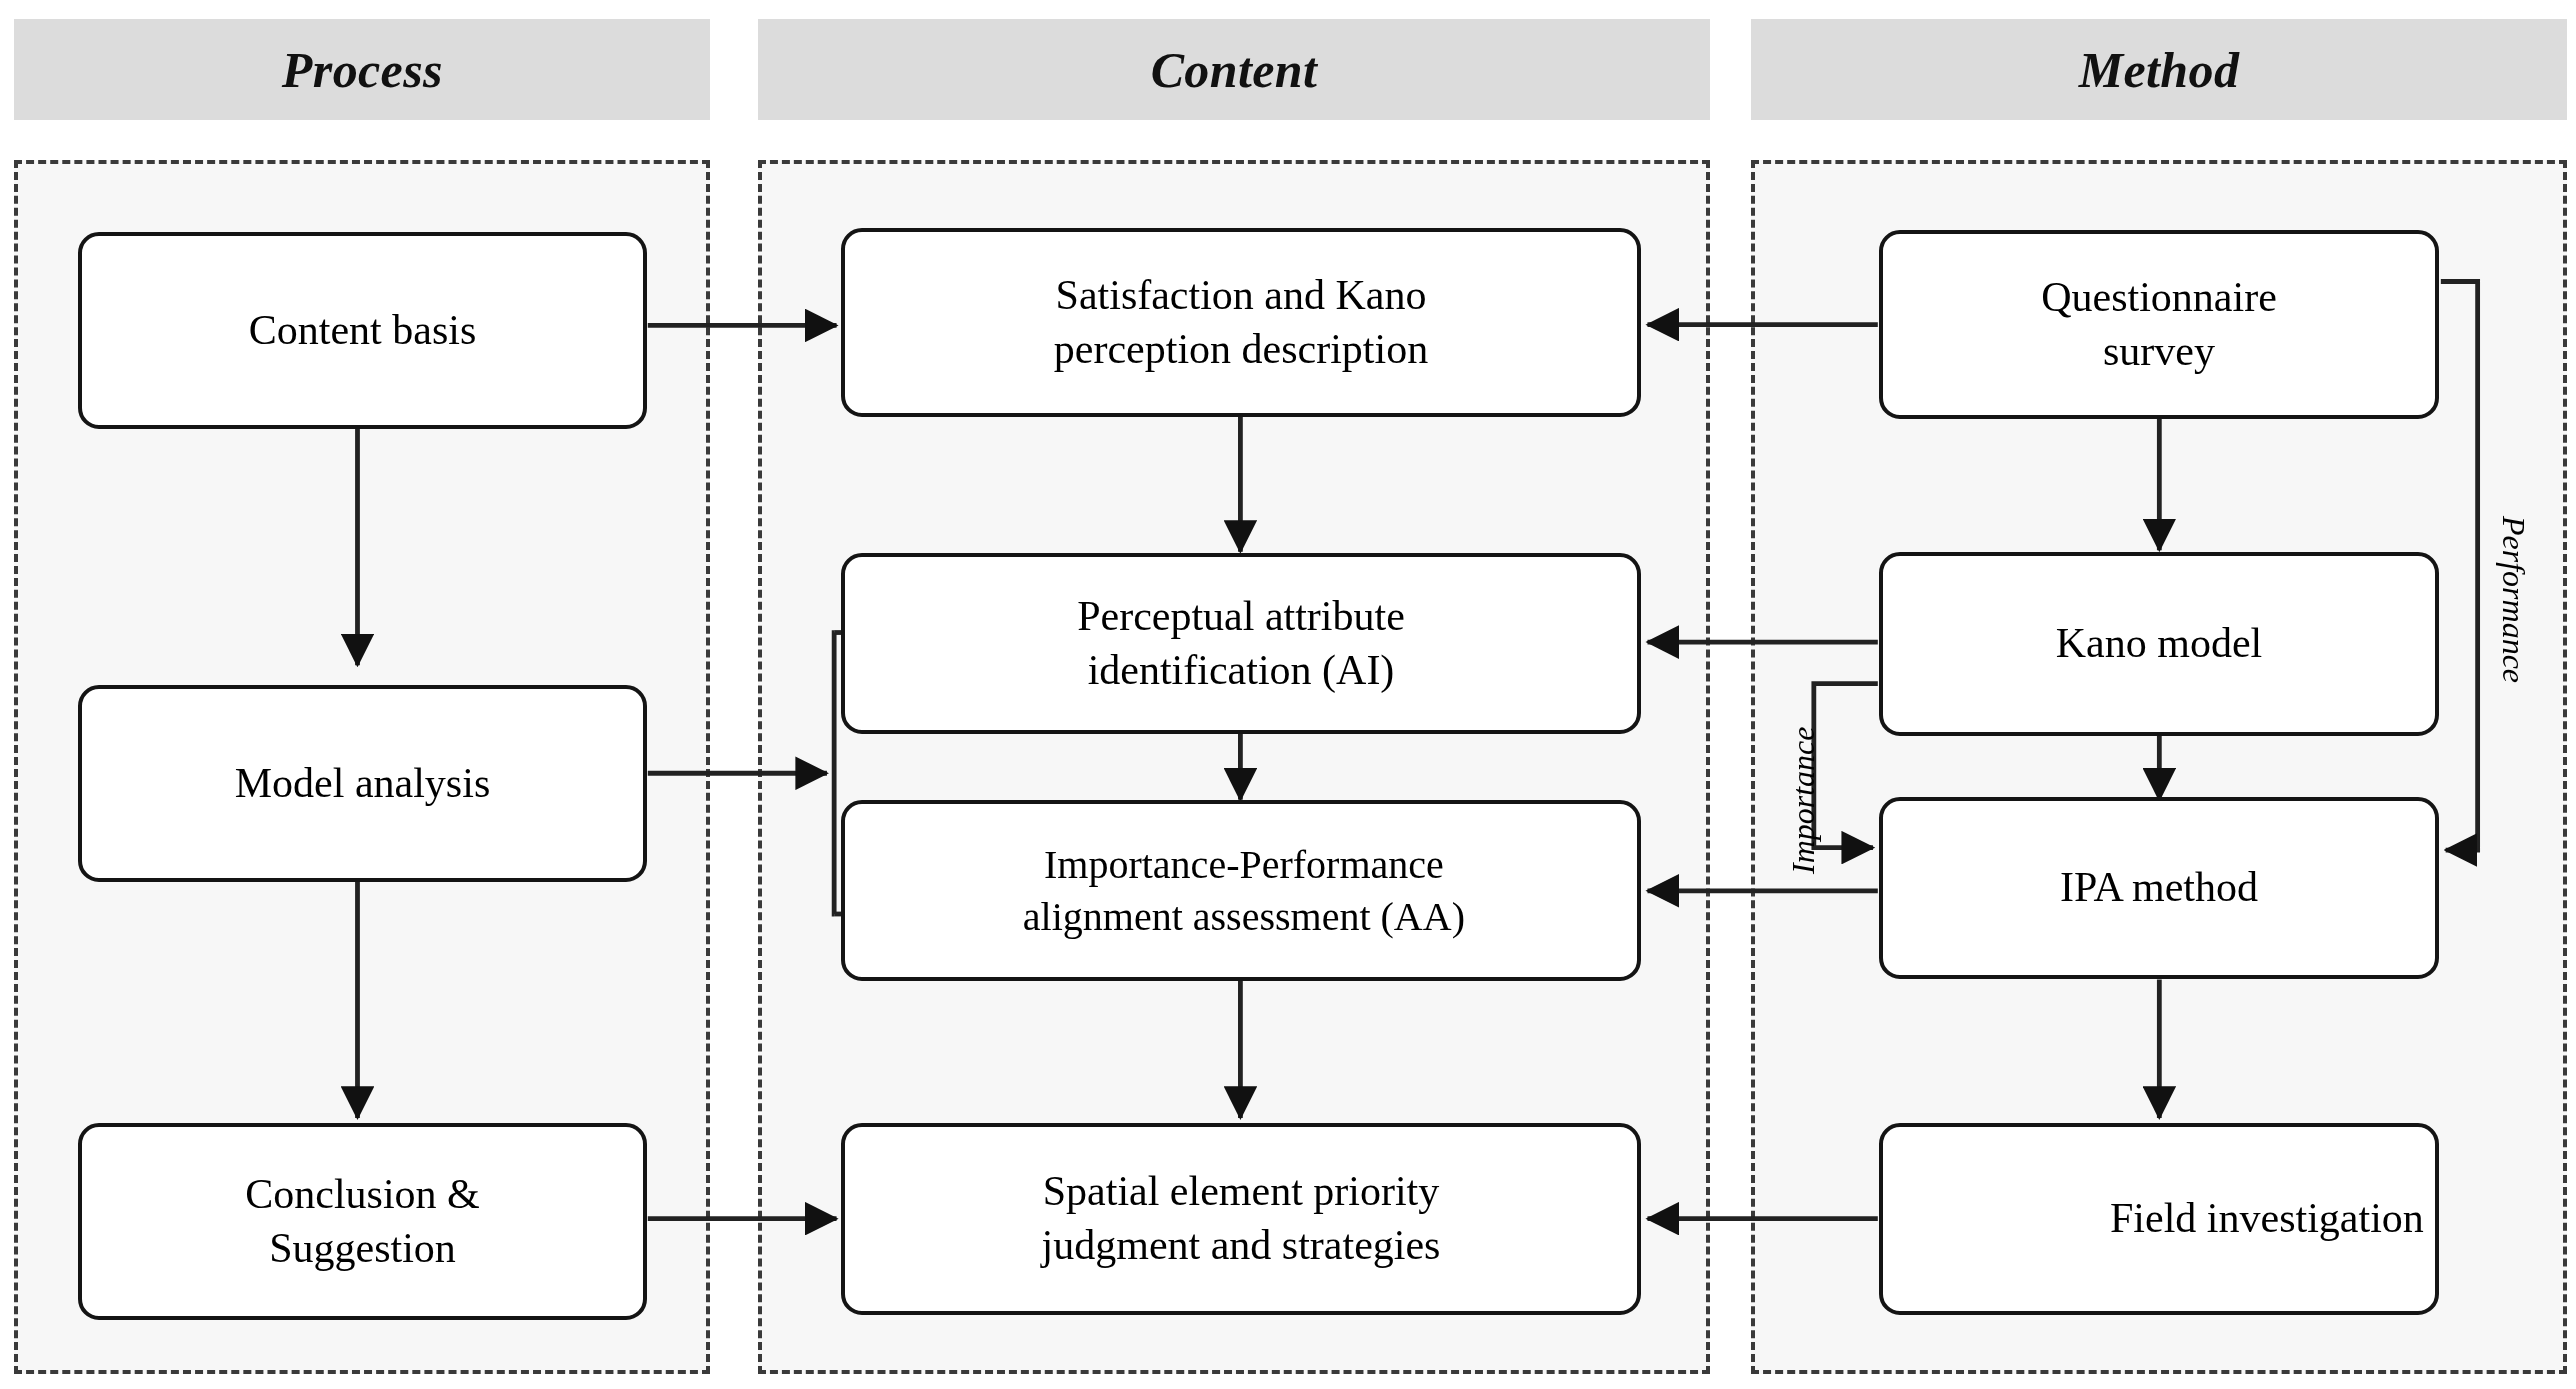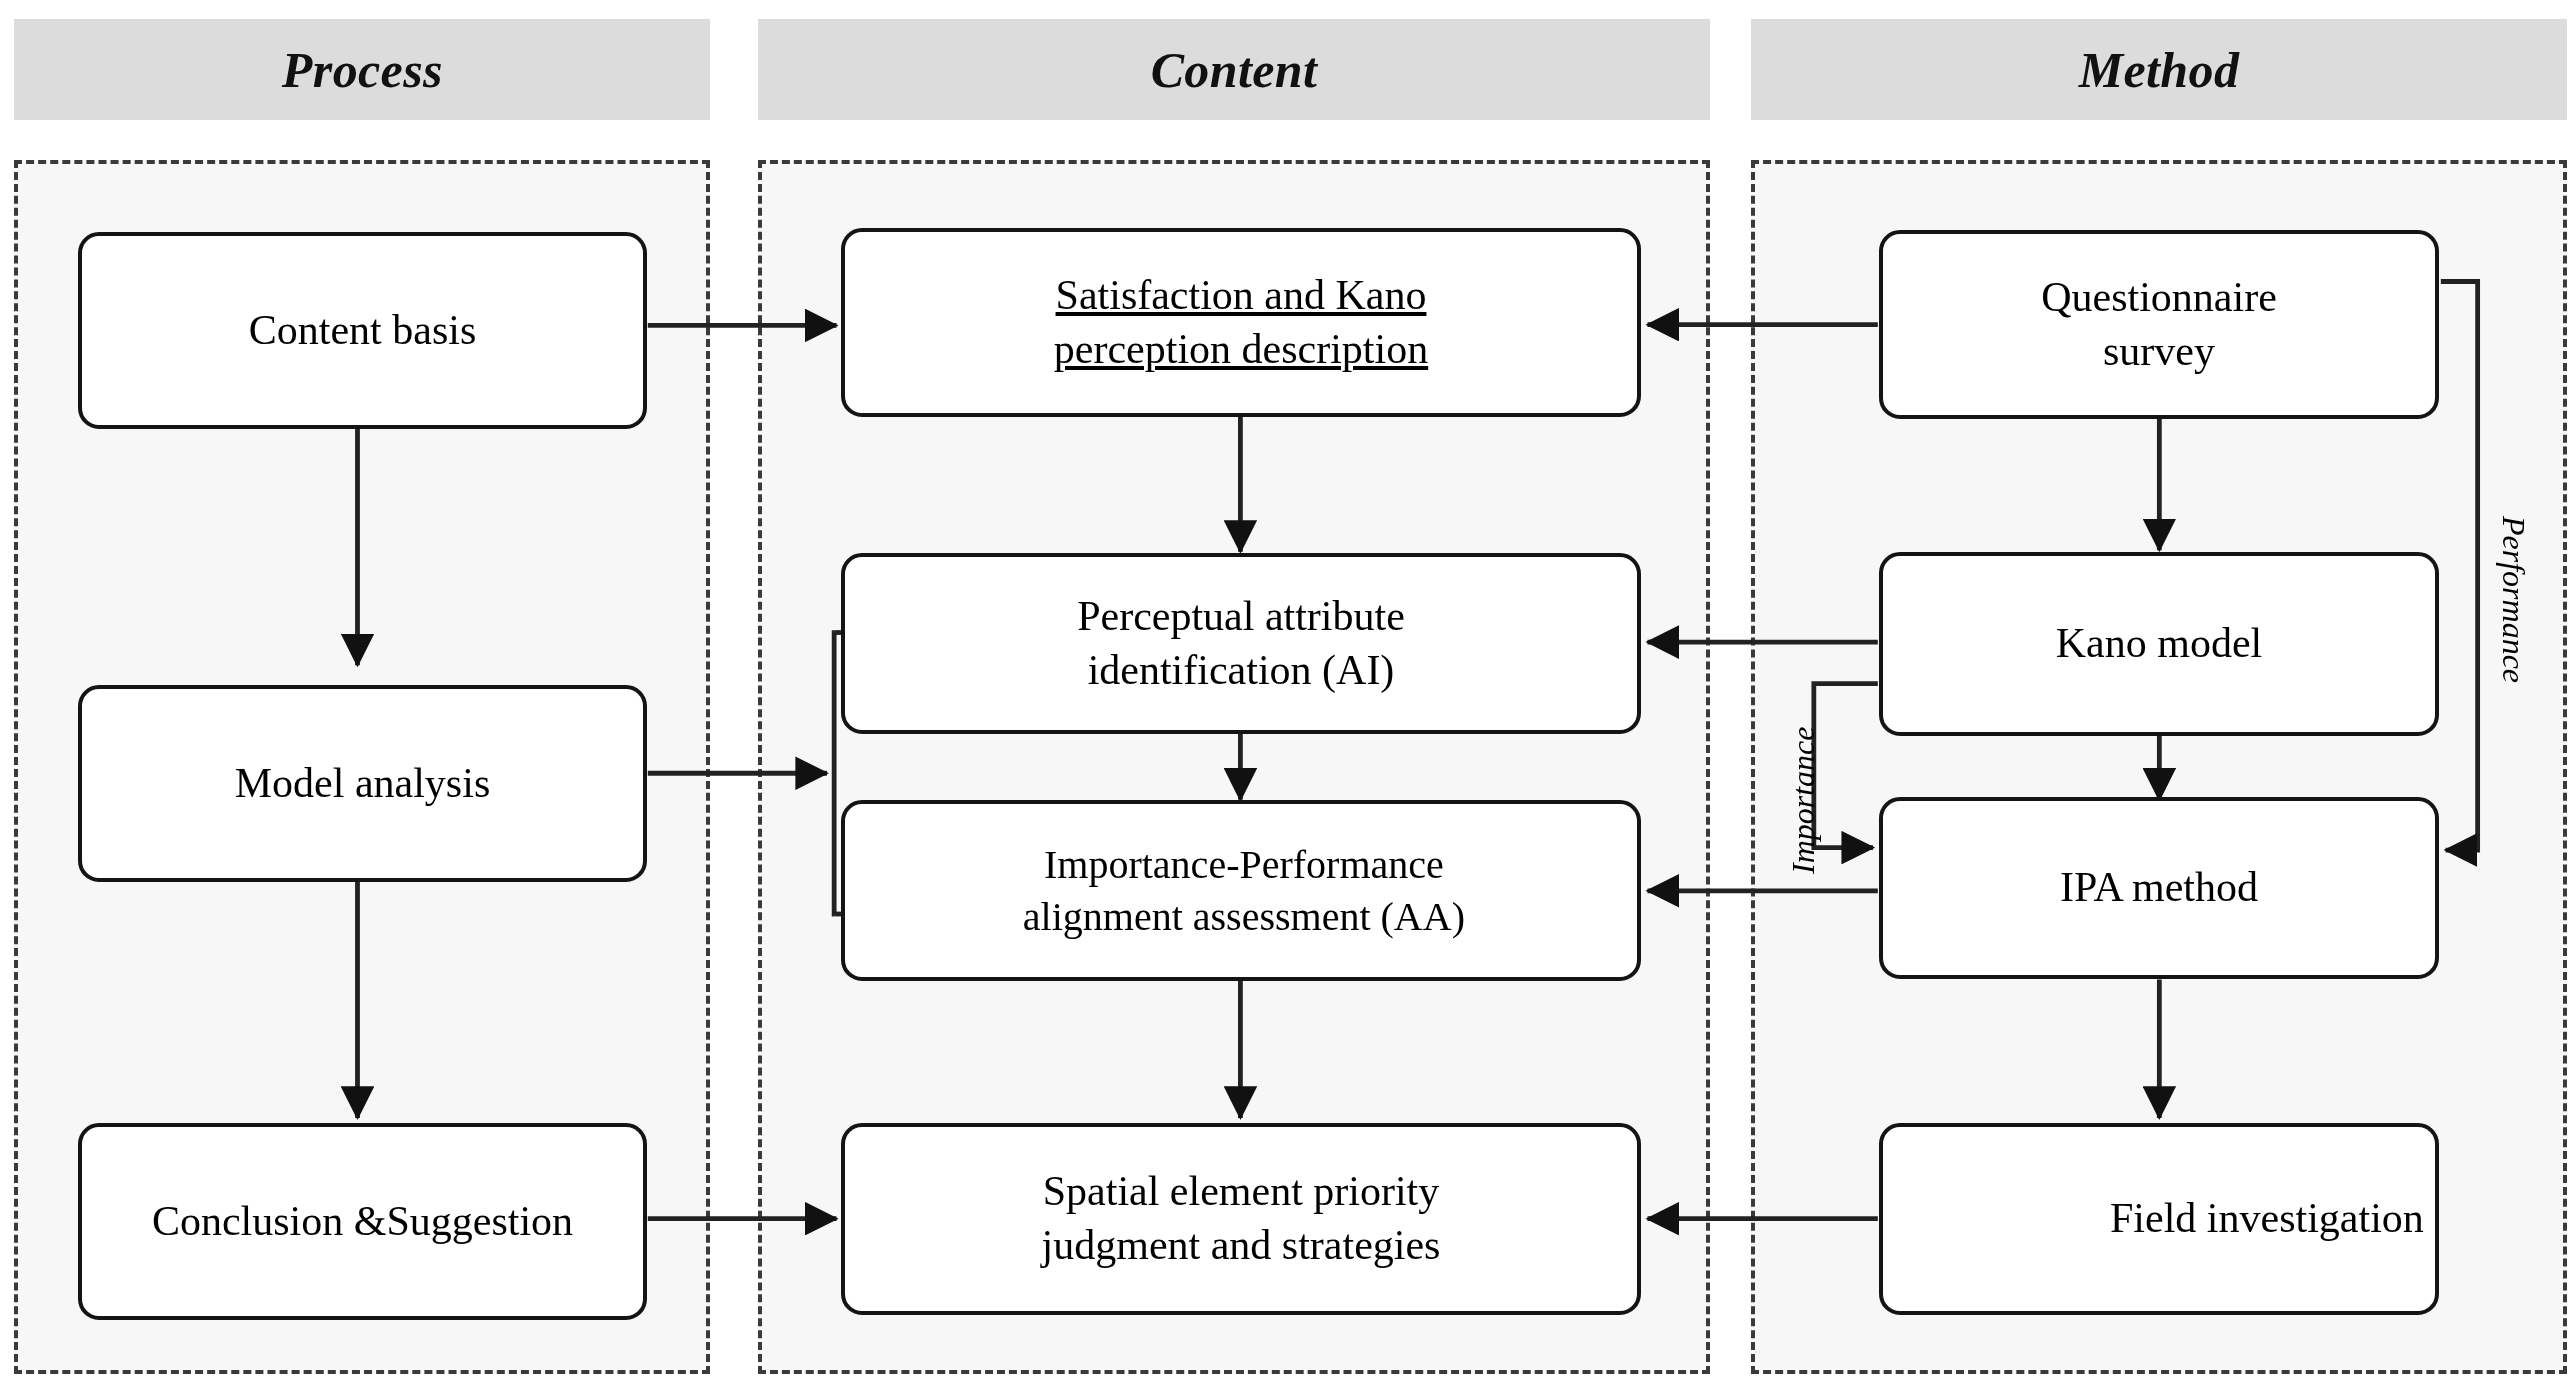--- a/index.html
+++ b/index.html
@@ -135,26 +135,26 @@
 
   <div class="edge-label rot-ccw" style="left:1785px; top:874px;">Importance</div>
   <div class="edge-label rot-cw" style="left:2532px; top:516px;">Performance</div>
 
   <div class="node" style="left:78px; top:232px; width:569px; height:197px;">
     <span>Content basis</span>
   </div>
   <div class="node" style="left:78px; top:685px; width:569px; height:197px;">
     <span>Model analysis</span>
   </div>
-  <div class="node" style="left:78px; top:1123px; width:569px; height:197px; ">
+  <div class="node" style="left:78px; top:1123px; width:569px; height:197px; flex-direction:column;">
     <span>Conclusion &amp;</span>
     <span>Suggestion</span>
   </div>
 
-  <div class="node" style="left:841px; top:228px; width:800px; height:189px; flex-direction:column;text-decoration:underline;">
+  <div class="node" style="left:841px; top:228px; width:800px; height:189px; flex-direction:column;">
     <span>Satisfaction and Kano</span>
     <span>perception description</span>
   </div>
   <div class="node" style="left:841px; top:553px; width:800px; height:181px; flex-direction:column;">
     <span>Perceptual attribute</span>
     <span>identification (AI)</span>
   </div>
   <div class="node" style="left:841px; top:800px; width:800px; height:181px; flex-direction:column; font-size:40px;padding-left:17px;">
     <span>Importance-Performance</span>
     <span>alignment assessment (AA)</span>

